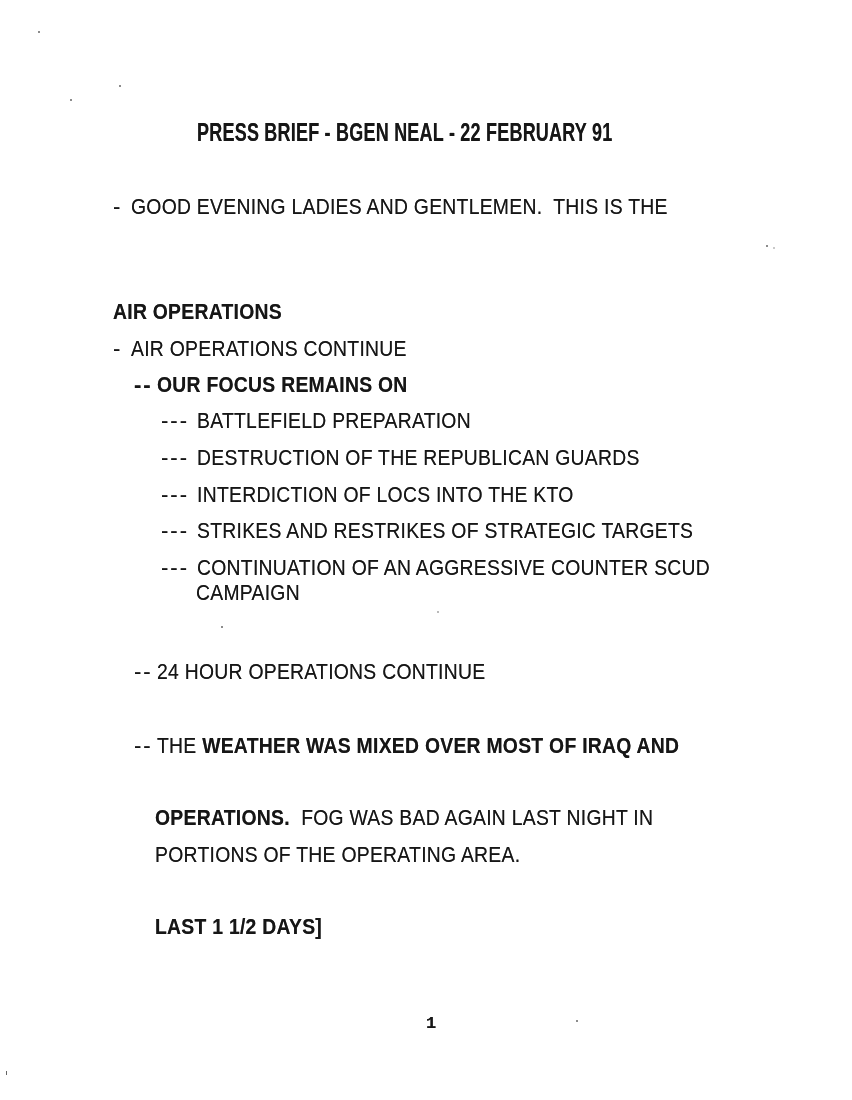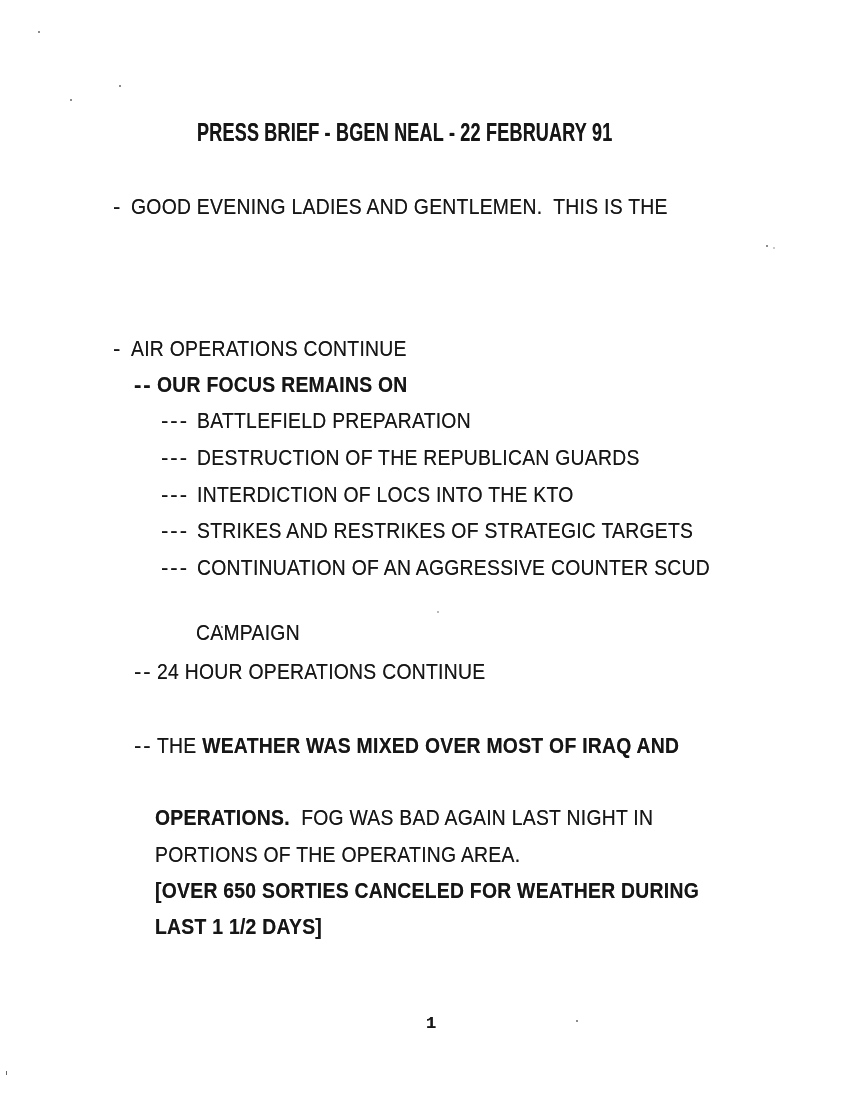--- a/index.html
+++ b/index.html
@@ -91,20 +91,23 @@
 
   <div class="line" style="top:118px">
     <span class="txt title-txt" style="left:197px">PRESS BRIEF - BGEN NEAL - 22 FEBRUARY 91</span>
   </div>
 
   <div class="line" style="top:194px">
     <span class="marker l1m">-</span>
     <span class="txt l1t"><span class="r">GOOD EVENING LADIES AND GENTLEMEN.  THIS IS THE</span></span>
   </div>
 
+  <div class="line" style="top:299px">
+    <span class="txt b" style="left:113px">AIR OPERATIONS</span>
+  </div>
 
   <div class="line" style="top:336px">
     <span class="marker l1m">-</span>
     <span class="txt l1t r">AIR OPERATIONS CONTINUE</span>
   </div>
 
   <div class="line" style="top:372px">
     <span class="marker l2m b">--</span>
     <span class="txt l2t b">OUR FOCUS REMAINS ON</span>
   </div>
@@ -122,41 +125,38 @@
     <span class="txt l3t r">INTERDICTION OF LOCS INTO THE KTO</span>
   </div>
   <div class="line" style="top:518px">
     <span class="marker l3m">---</span>
     <span class="txt l3t r">STRIKES AND RESTRIKES OF STRATEGIC TARGETS</span>
   </div>
   <div class="line" style="top:555px">
     <span class="marker l3m">---</span>
     <span class="txt l3t r">CONTINUATION OF AN AGGRESSIVE COUNTER SCUD</span>
   </div>
-  <div class="line" style="top:620px">
+  <div class="line" style="top:580px">
     <span class="txt cont3 r">CAMPAIGN</span>
   </div>
 
   <div class="line" style="top:659px">
     <span class="marker l2m">--</span>
     <span class="txt l2t r">24 HOUR OPERATIONS CONTINUE</span>
   </div>
 
   <div class="line" style="top:733px">
     <span class="marker l2m">--</span>
     <span class="txt l2t"><span class="r">THE </span><span class="b">WEATHER WAS MIXED OVER MOST OF IRAQ AND</span></span>
   </div>
   <div class="line" style="top:805px">
     <span class="txt cont2"><span class="b">OPERATIONS.</span><span class="r">  FOG WAS BAD AGAIN LAST NIGHT IN</span></span>
   </div>
   <div class="line" style="top:842px">
     <span class="txt cont2 r">PORTIONS OF THE OPERATING AREA.</span>
   </div>
-  <div class="line" style="top:878px">
-    <span class="txt cont2 b">[OVER 650 SORTIES CANCELED FOR WEATHER DURING</span>
-  </div>
   <div class="line" style="top:914px">
     <span class="txt cont2 b">LAST 1 1/2 DAYS]</span>
   </div>
 
   <div class="pagenum">1</div>
 
 </div>
 
 </body></html>

